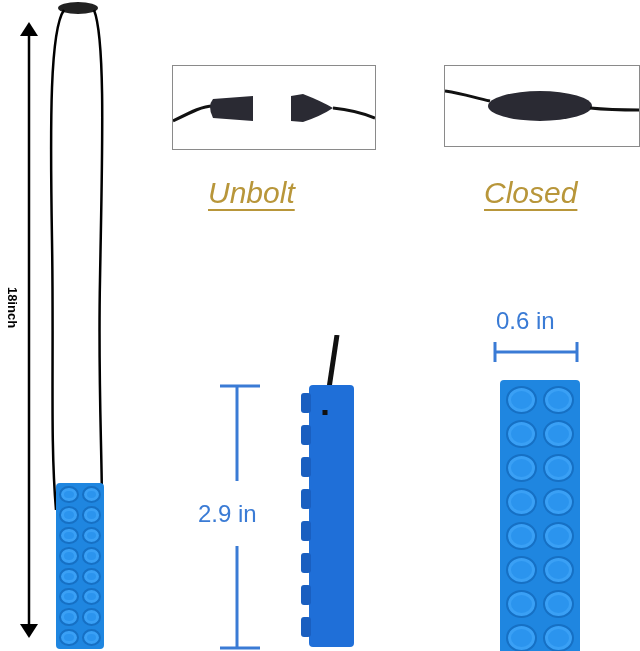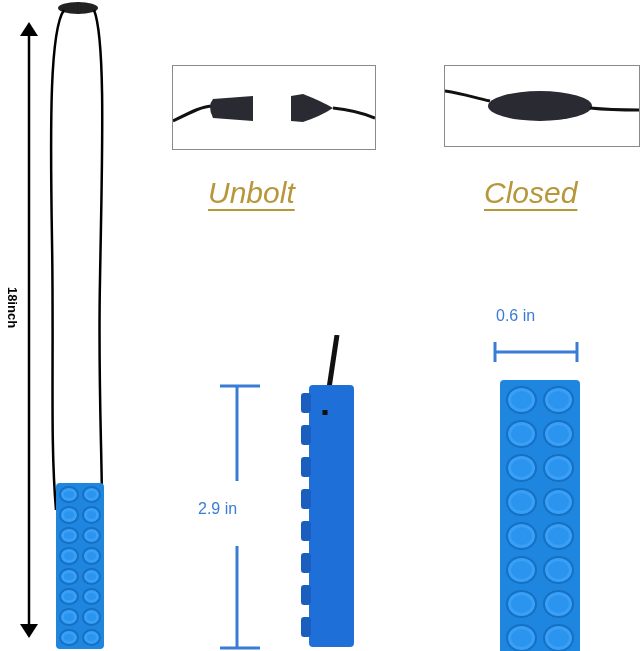--- a/index.html
+++ b/index.html
@@ -1,20 +1,20 @@
 <!DOCTYPE html>
 <html><head>
 <meta charset="utf-8">
 <style>
   html,body{margin:0;padding:0;background:#fff;}
   body{width:640px;height:651px;position:relative;overflow:hidden;font-family:"Liberation Sans",sans-serif;}
   .abs{position:absolute;}
   .photo-box{position:absolute;border:1.5px solid #8a8a8a;background:#fff;overflow:hidden;}
   .gold{color:#b8963a;font-style:italic;font-size:30px;text-decoration:underline;text-underline-offset:6px;text-decoration-thickness:2px;}
-  .dimtxt{color:#3a7bd5;font-size:16px;}
+  .dimtxt{color:#3a7bd5;font-size:24px;}
   .brick{position:absolute;background:#1f86e0;border-radius:4px;display:grid;grid-template-columns:1fr 1fr;}
   .stud{border-radius:50%;background:#2b94ee;border:2px solid #1670c4;box-shadow:inset 0 0 0 3px #3aa0f5;}
 </style>
 </head>
 <body>
 
 <svg class="abs" style="left:14px;top:20px" width="30" height="620">
   <line x1="15" y1="14" x2="15" y2="606" stroke="#000" stroke-width="2.5"></line>
   <polygon points="6,16 24,16 15,2" fill="#000"></polygon>
   <polygon points="6,604 24,604 15,618" fill="#000"></polygon>

